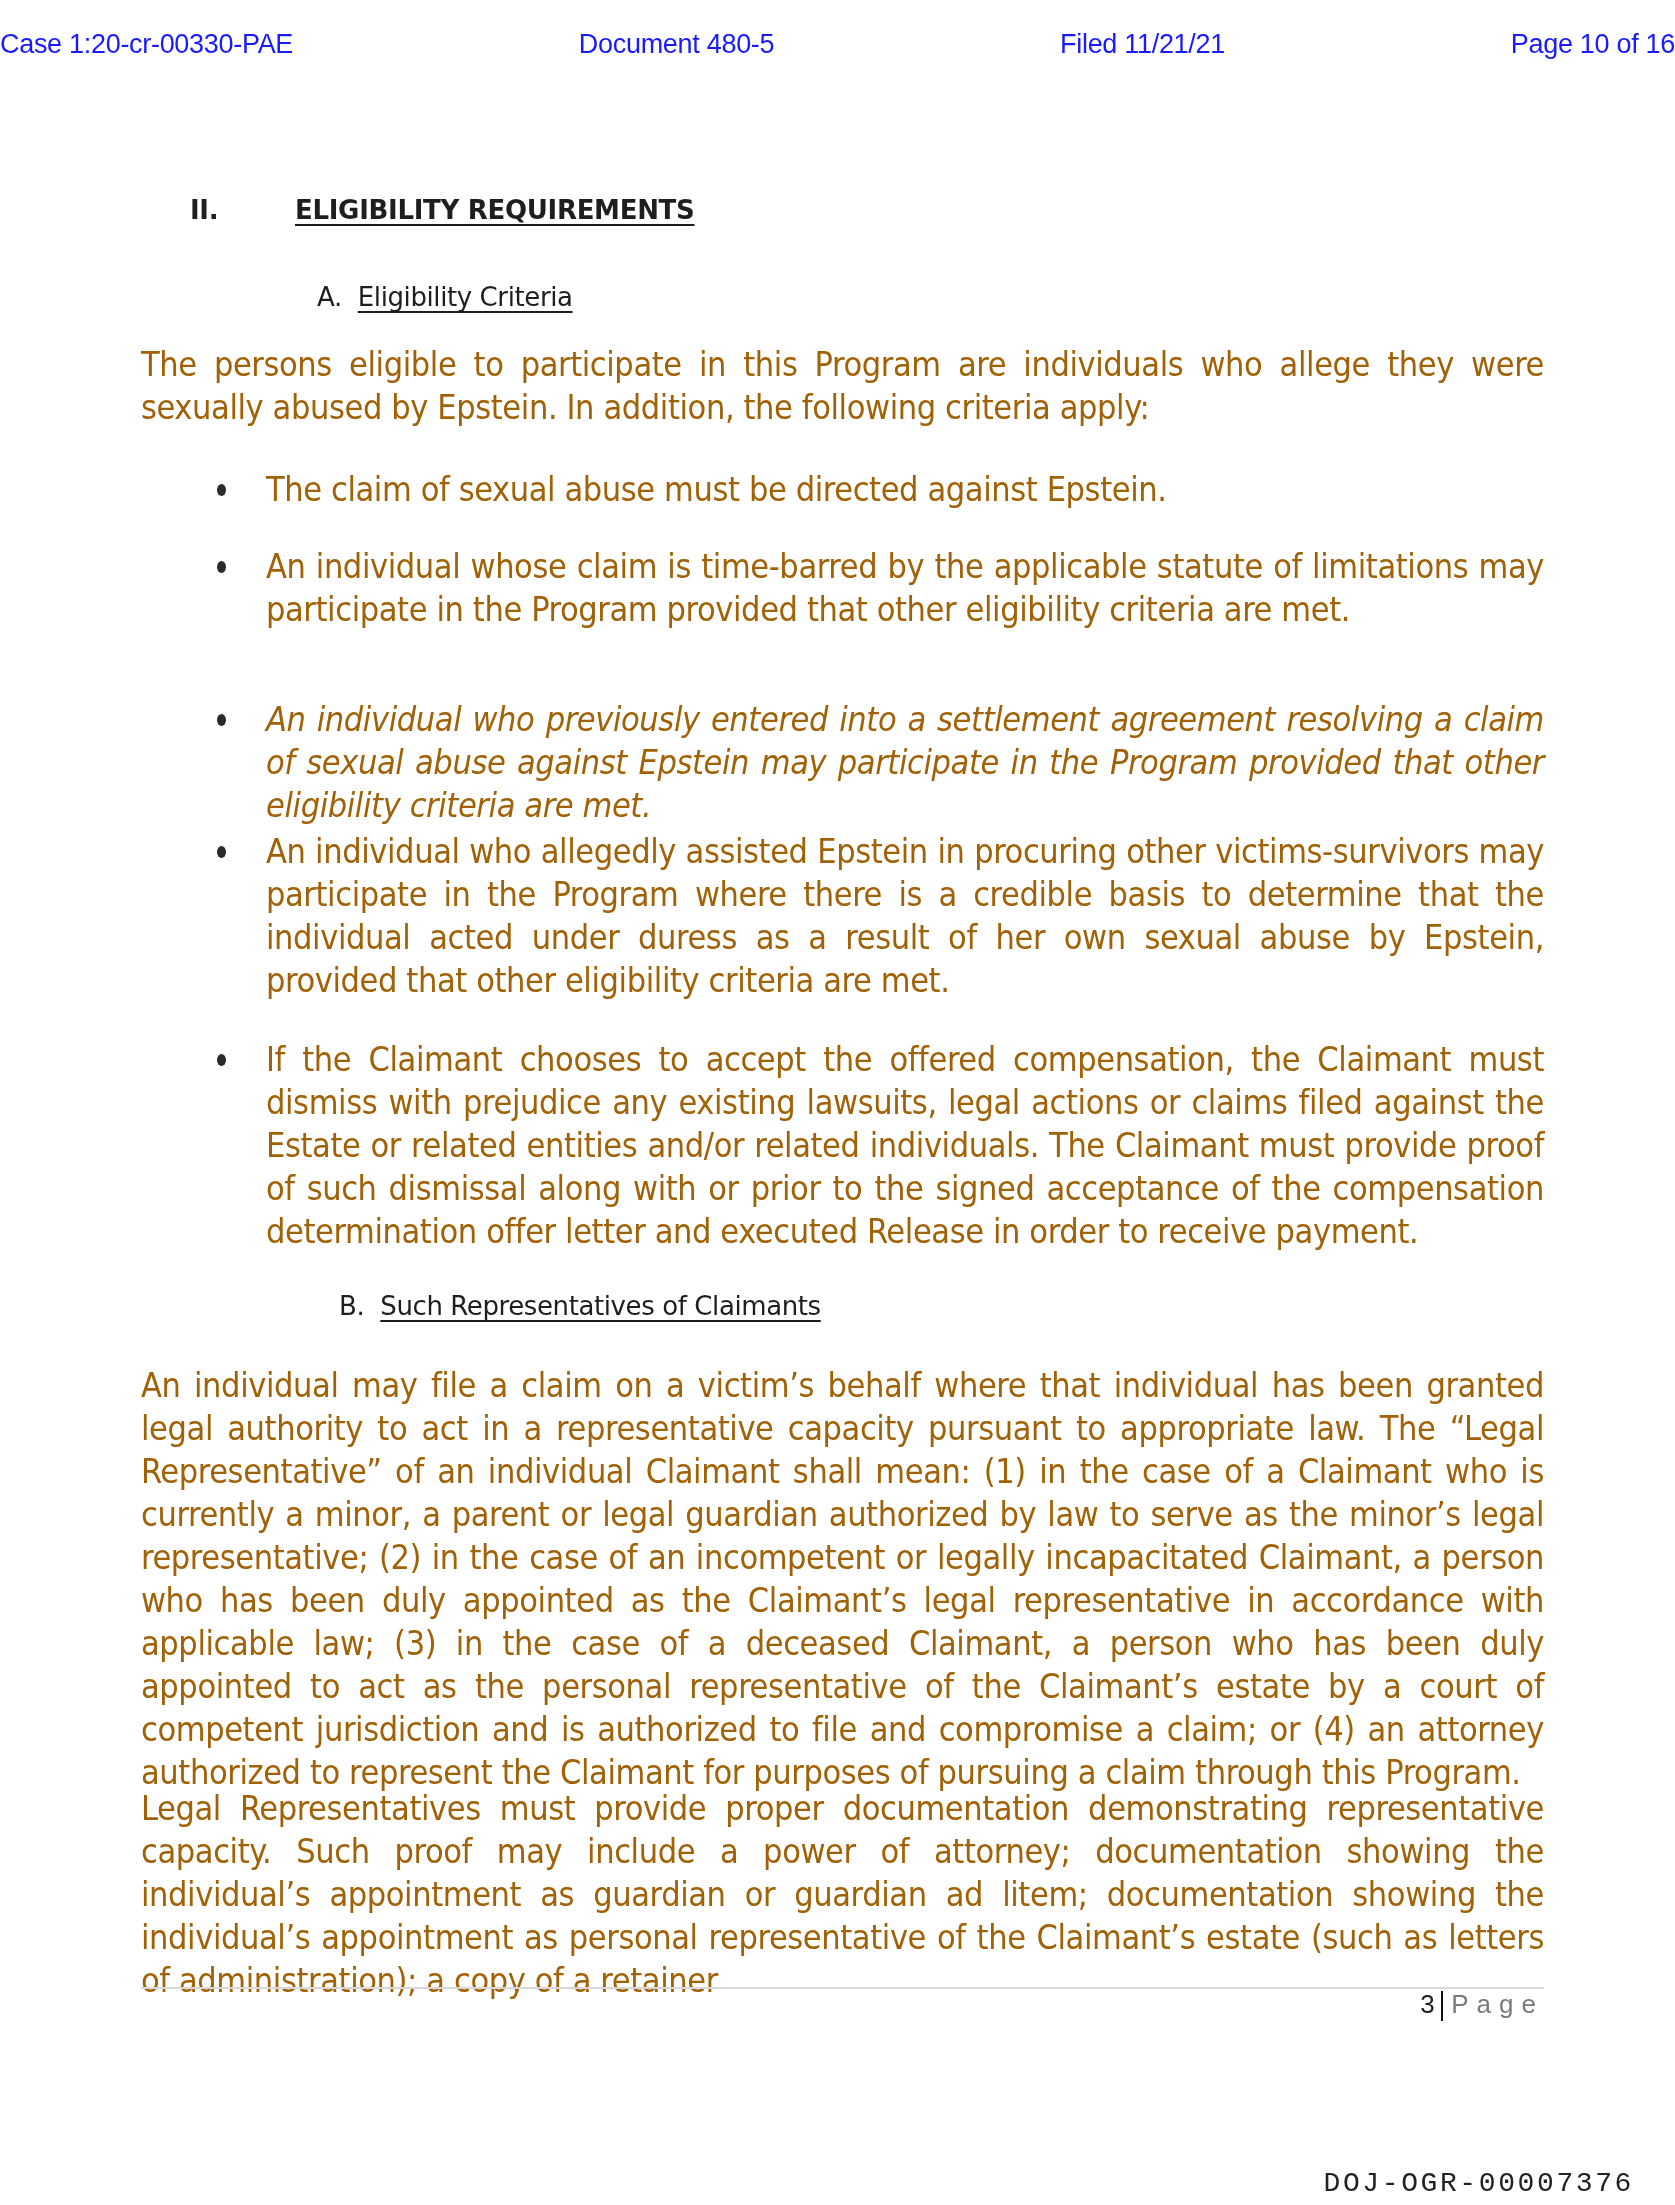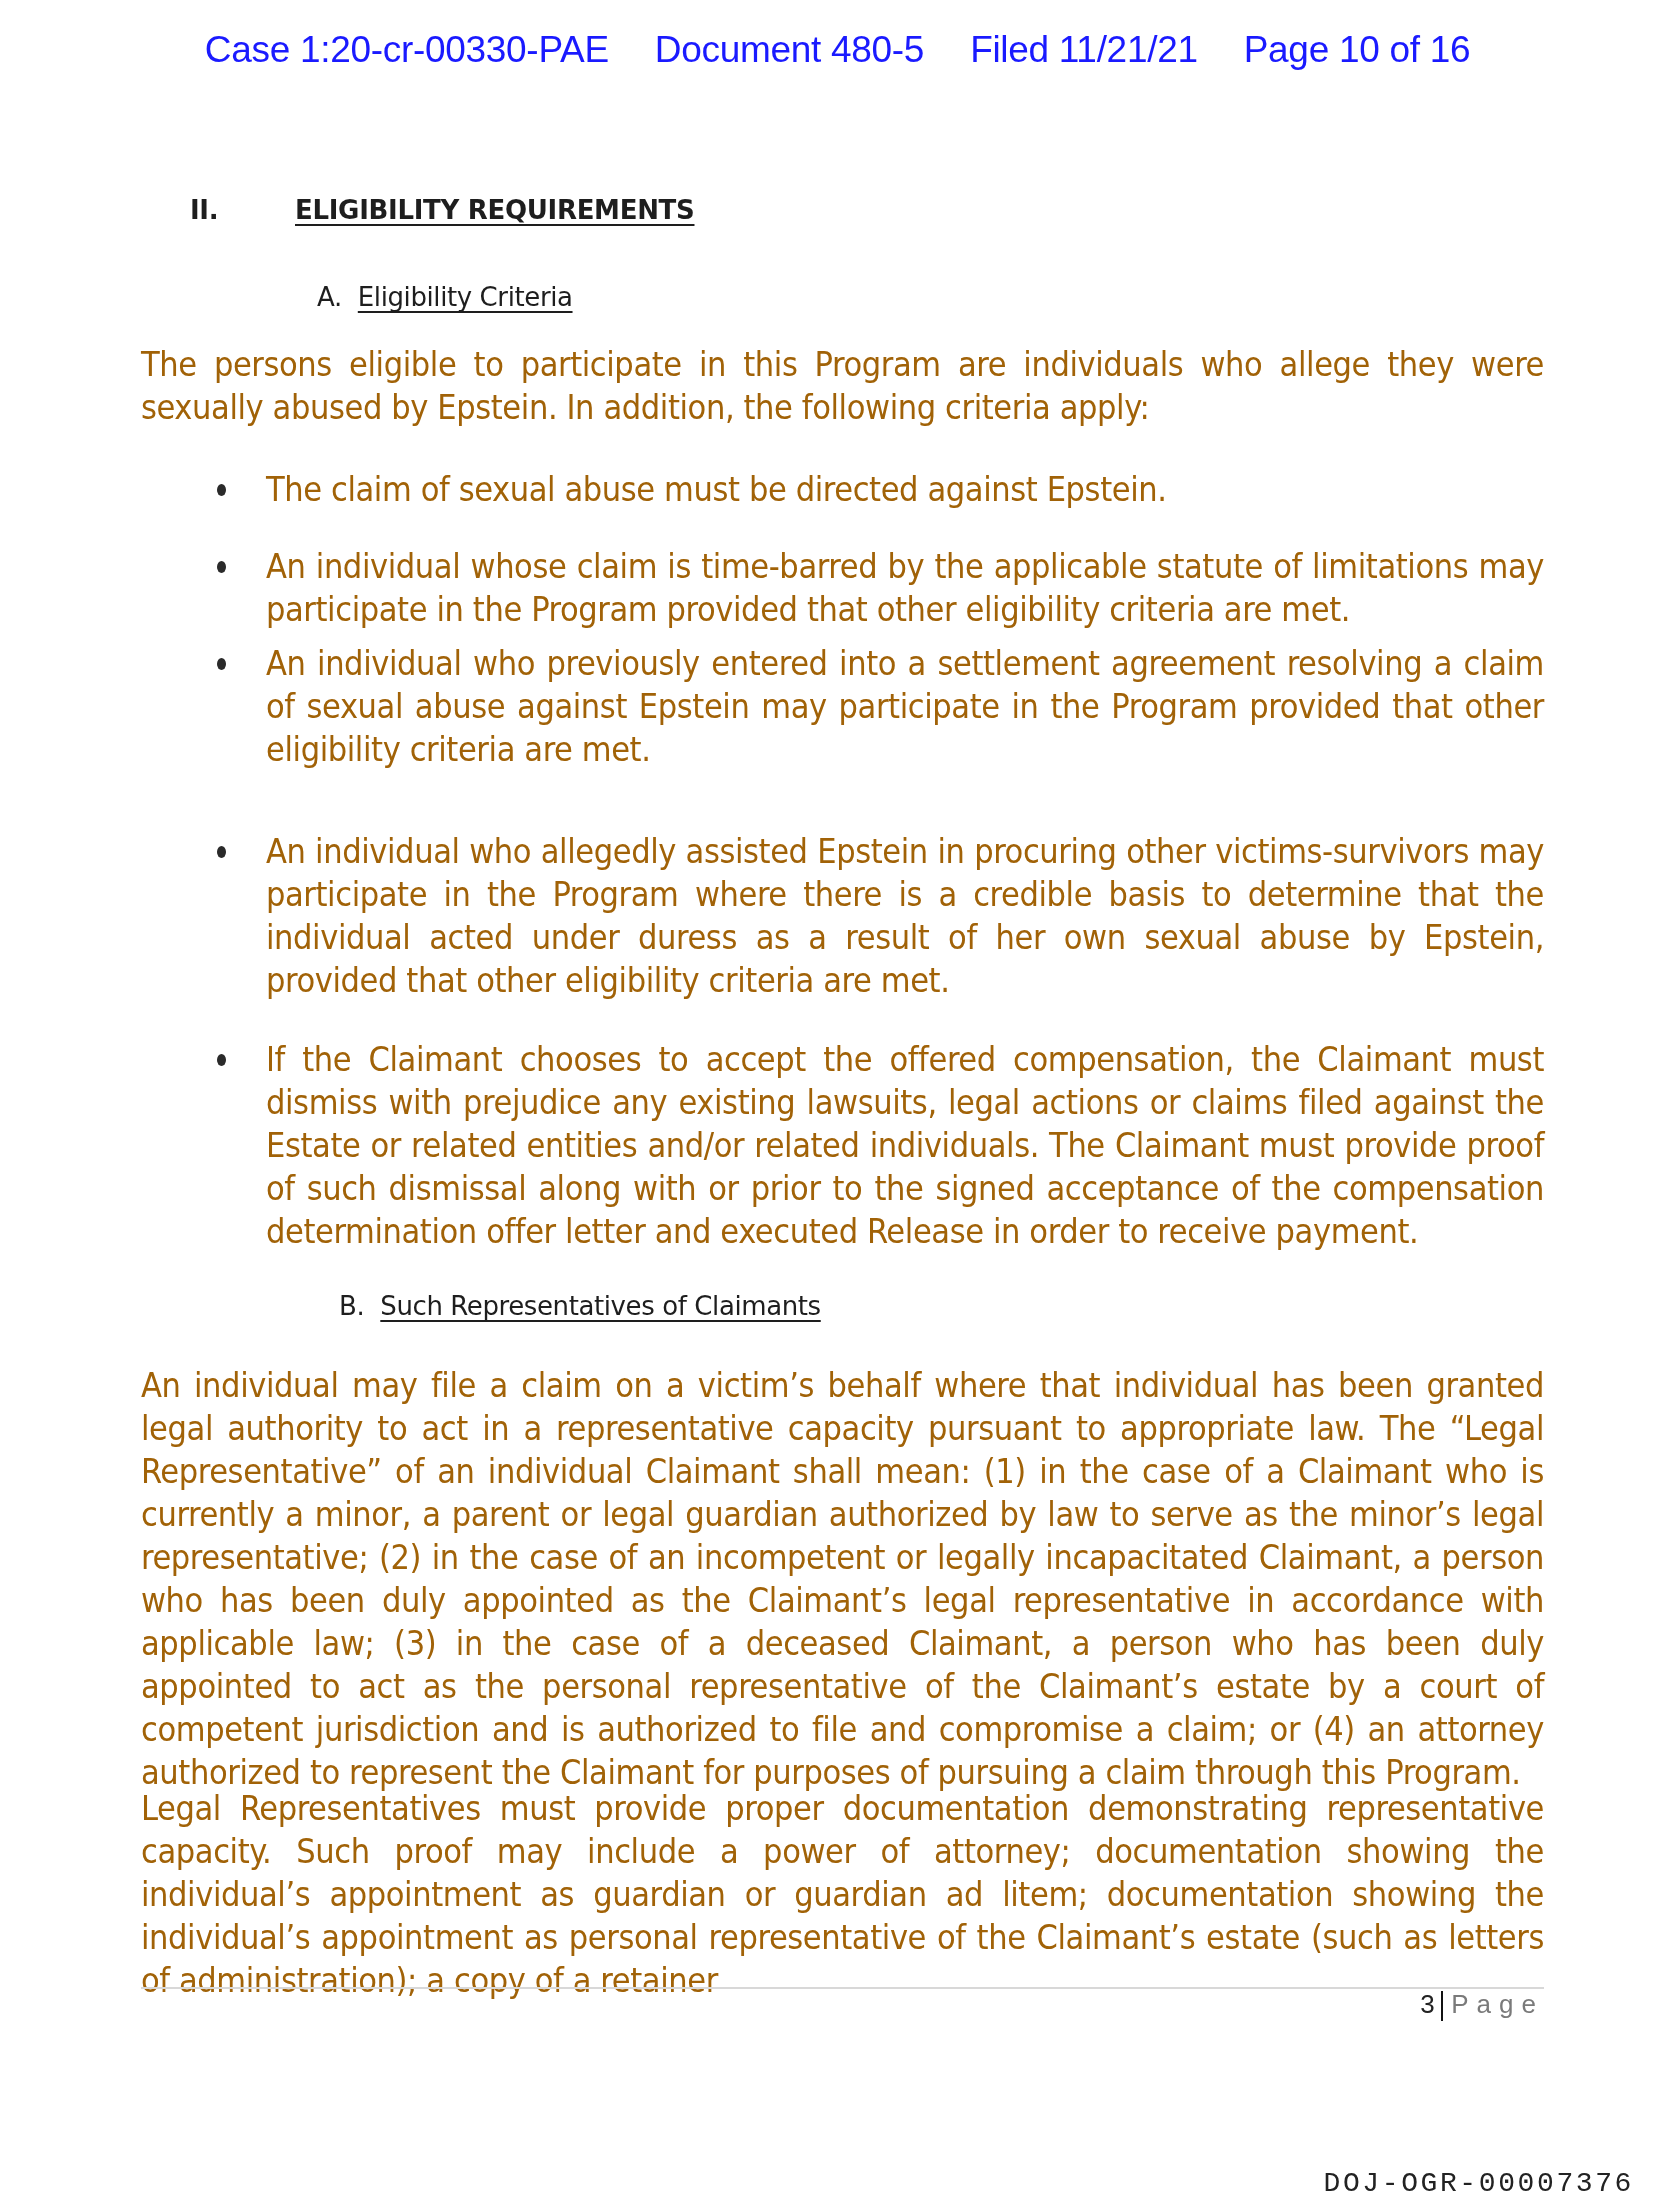--- a/index.html
+++ b/index.html
@@ -1,19 +1,19 @@
 <!DOCTYPE html>
 <html style="font-size:10.5px"><head>
 <meta charset="utf-8">
 <style>
   html, body { margin: 0; padding: 0; background: #ffffff; }
   body { width: 1675px; height: 2205px; position: relative; overflow: hidden;
          font-family: "Liberation Sans", sans-serif; color: #1e1e1e; }
-  .stamp { position: absolute; top: 29px; left: 0; width: 1675px; display: flex; justify-content: center;
-           gap: 46px; font-family: "Liberation Sans", sans-serif; font-size: 37px; color: #1a1aff; letter-spacing: -0.3px; }
+  .stamp { position: absolute; top: 29px; left: 0; width: 1675px; display: flex; justify-content: space-between;
+           gap: 46px; font-family: "Liberation Sans", sans-serif; font-size: 27px; color: #1a1aff; letter-spacing: -0.3px; }
   .stamp span { white-space: nowrap; }
   .page { position: absolute; left: 141px; width: 1403px; top: 0; }
   .body-text { font-family: "DejaVu Sans", sans-serif; font-size: 34px; line-height: 43px; text-align: justify;
                color: #a16207; letter-spacing: -0.4px; font-stretch: condensed; }
   .section-heading { position: absolute; top: 195px; left: 49px; font-family: "DejaVu Sans", sans-serif;
                      font-weight: bold; font-size: 26px; letter-spacing: -0.3px; display: flex; align-items: center; }
   .section-heading .num { width: 105px; }
   .section-heading .title { text-decoration: underline; text-underline-offset: 5.3px; }
   .sub-heading { position: absolute; font-family: "DejaVu Sans", sans-serif; font-size: 26px; letter-spacing: -0.4px; display: flex; }
   .sub-heading .letter { margin-right: 16px; }
@@ -57,21 +57,21 @@
 
   <div class="bullets">
     <div class="bullet body-text" style="top:468px;">
       <span class="dot"></span>
       <span class="txt">The claim of sexual abuse must be directed against Epstein.</span>
     </div>
     <div class="bullet body-text" style="top:545px;">
       <span class="dot"></span>
       <span class="txt">An individual whose claim is time-barred by the applicable statute of limitations may participate in the Program provided that other eligibility criteria are met.</span>
     </div>
-    <div class="bullet body-text" style="top:642px;">
+    <div class="bullet body-text" style="top:698px;font-style:italic;">
       <span class="dot"></span>
       <span class="txt">An individual who previously entered into a settlement agreement resolving a claim of sexual abuse against Epstein may participate in the Program provided that other eligibility criteria are met.</span>
     </div>
     <div class="bullet body-text" style="top:830px;">
       <span class="dot"></span>
       <span class="txt">An individual who allegedly assisted Epstein in procuring other victims-survivors may participate in the Program where there is a credible basis to determine that the individual acted under duress as a result of her own sexual abuse by Epstein, provided that other eligibility criteria are met.</span>
     </div>
     <div class="bullet body-text" style="top:1038px;">
       <span class="dot"></span>
       <span class="txt">If the Claimant chooses to accept the offered compensation, the Claimant must dismiss with prejudice any existing lawsuits, legal actions or claims filed against the Estate or related entities and/or related individuals.  The Claimant must provide proof of such dismissal along with or prior to the signed acceptance of the compensation determination offer letter and executed Release in order to receive payment.</span>

